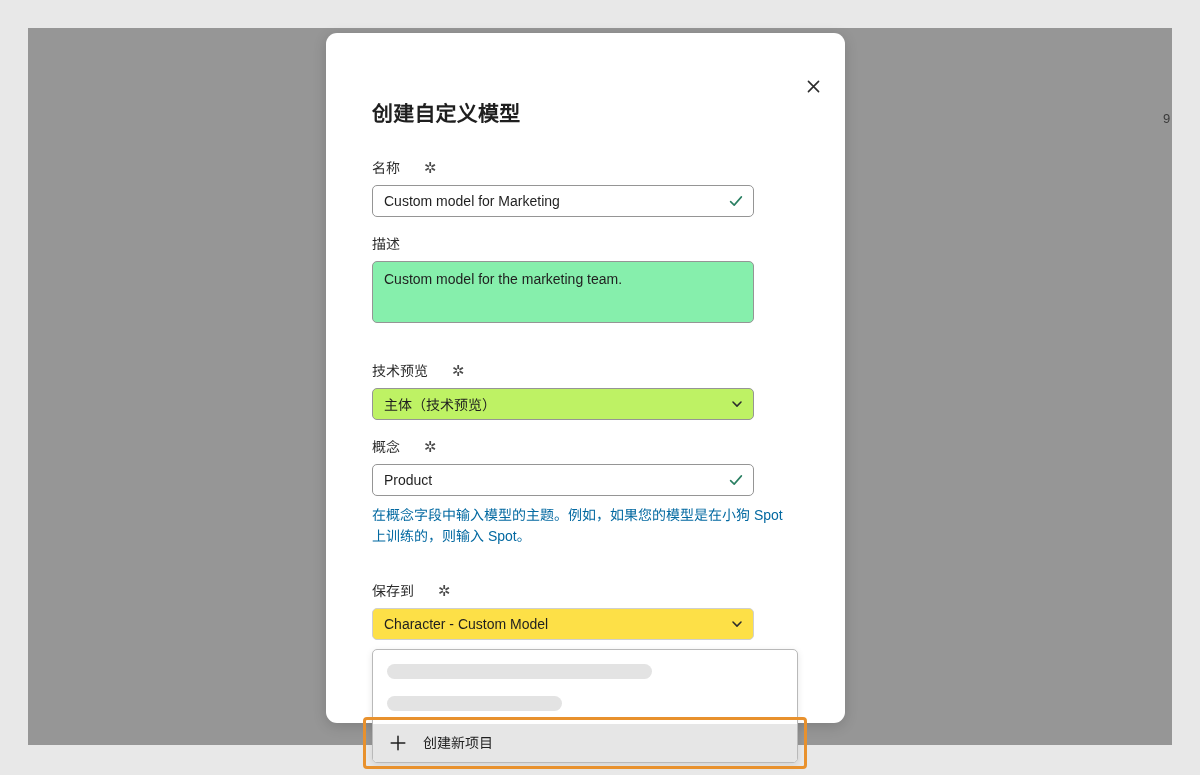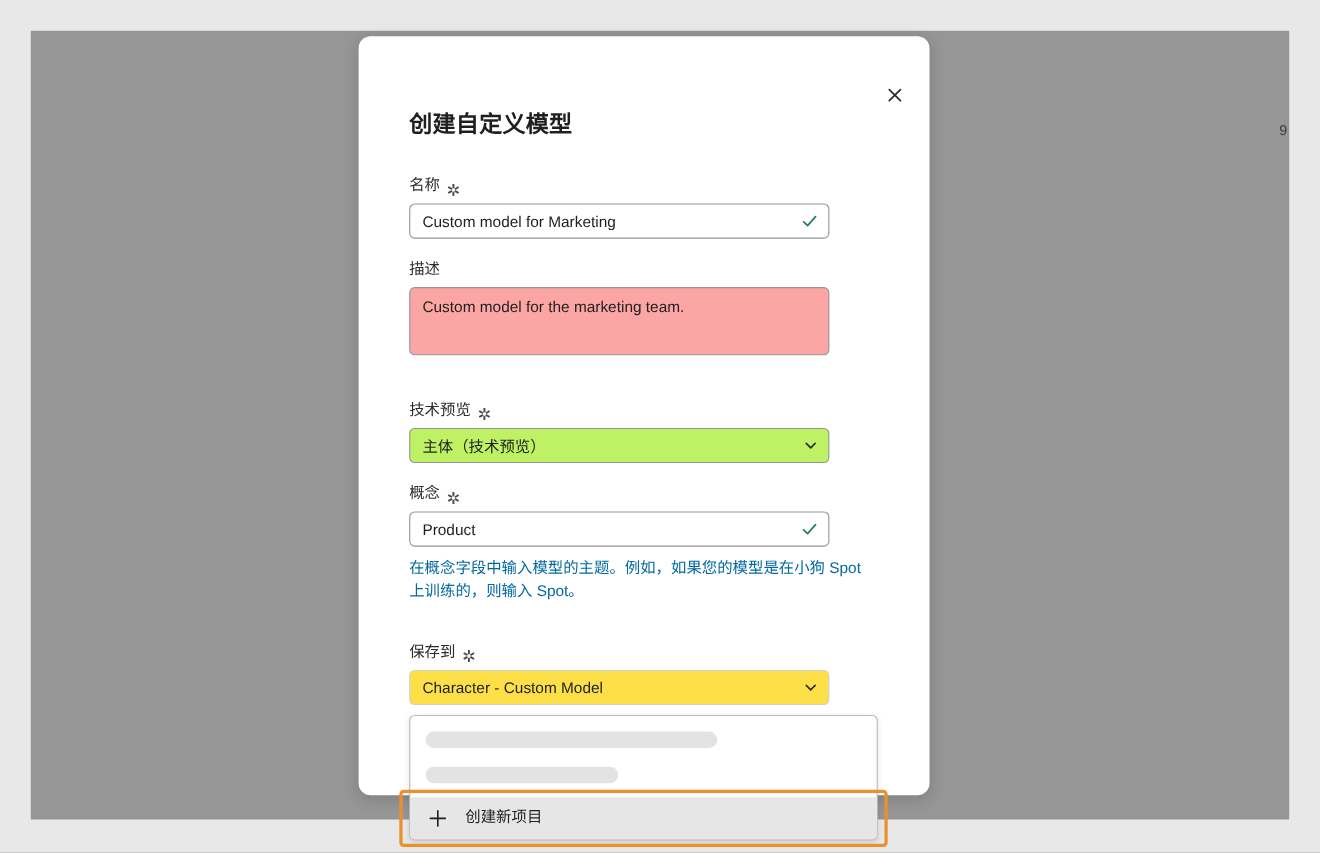--- a/index.html
+++ b/index.html
@@ -100,22 +100,22 @@
 
   
   .field { margin-bottom: 6px; }
 
   .field-label {
     font-size: 14px;
     color: #2c2c2c;
     line-height: 20px;
     margin-bottom: 7px;
     display: flex;
-    align-items: flex-end;
-    gap: 2px;
+    align-items: flex-start;
+    gap: 20px;
   }
   .req-star {
     color: #4b4b4b;
     font-size: 15px;
     line-height: 14px;
     position: relative;
     top: 3px;
     margin-left: 4px;
   }
 
@@ -140,21 +140,21 @@
     line-height: 30px;
   }
 
   .textarea-input {
     width: 100%;
     box-sizing: border-box;
     height: 62px;
     padding: 7px 11px;
     border: 1px solid #959595;
     border-radius: 5px;
-    background: #fca5a5;
+    background: #86efac;
     font-family: inherit;
     font-size: 14px;
     color: #1f1f1f;
     outline: none;
     resize: none;
     line-height: 20px;
   }
 
   .valid-icon {
     position: absolute;
@@ -244,21 +244,20 @@
   .dropdown-action {
     position: relative;
     display: flex;
     align-items: center;
     height: 38px;
     background: #e6e6e6;
     padding: 0 16px;
     cursor: pointer;
     border-bottom-left-radius: 4px;
     border-bottom-right-radius: 4px;
-    font-family: Liberation Mono, monospace;
   }
   .dropdown-action .plus-icon {
     width: 18px;
     height: 18px;
     color: #1f1f1f;
     margin-right: 16px;
     flex: 0 0 auto;
   }
   .dropdown-action .plus-icon svg { display: block; }
   .dropdown-action .action-label {

